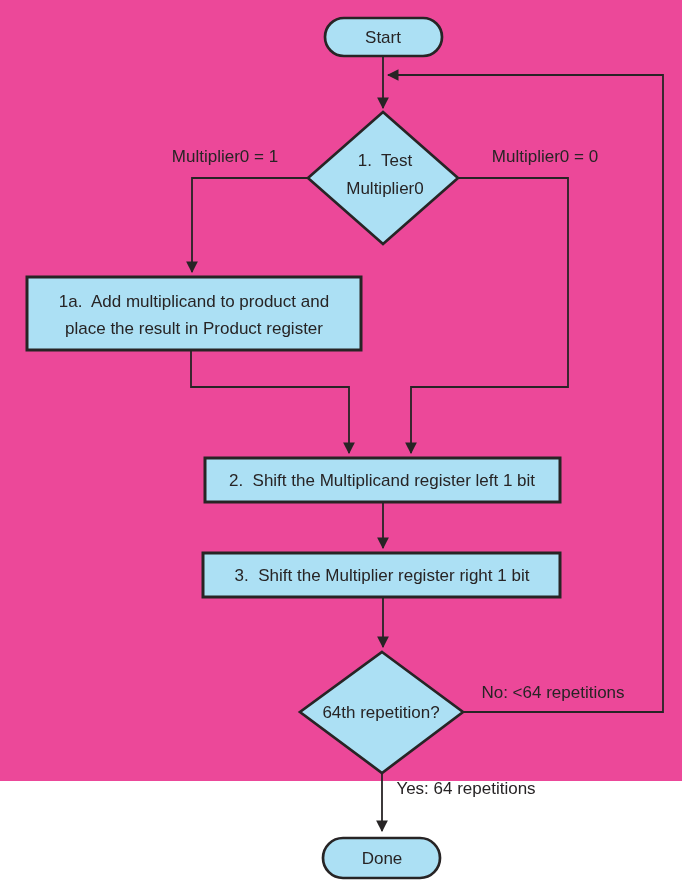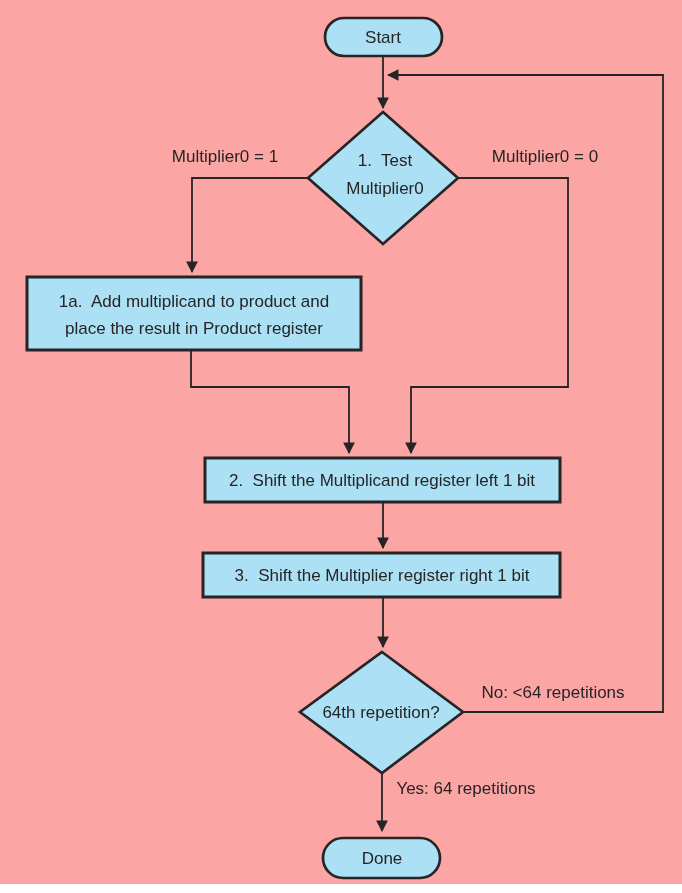--- a/index.html
+++ b/index.html
@@ -6,22 +6,22 @@
     margin: 0;
     padding: 0;
     background: #ffffff;
     width: 682px;
     height: 893px;
     overflow: hidden;
   }
   .stage {
     position: relative;
     width: 682px;
-    height: 884px;
-    background: #fca5a5;
+    height: 781px;
+    background: #ec4899;
   }
   svg {
     display: block;
   }
   svg text {
     font-family: "Liberation Sans", "DejaVu Sans", sans-serif;
     font-size: 17px;
     fill: #272425;
     white-space: pre;
   }

